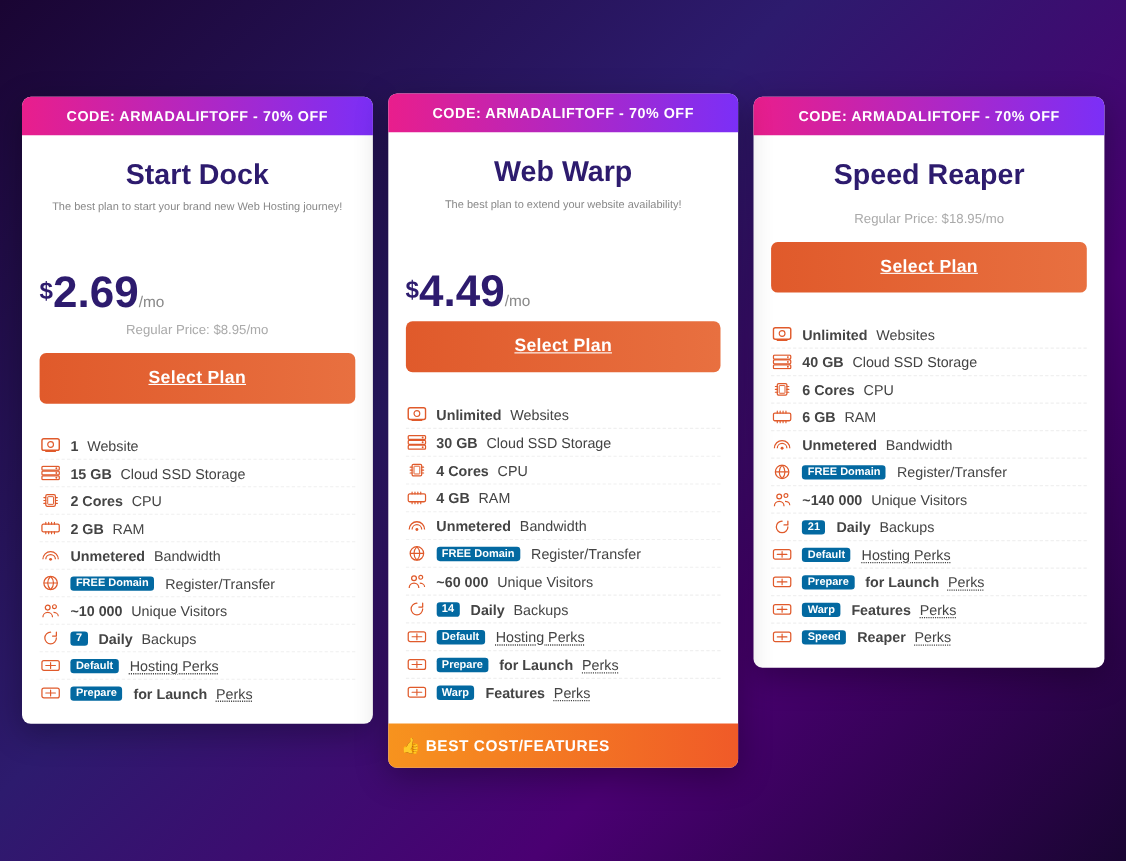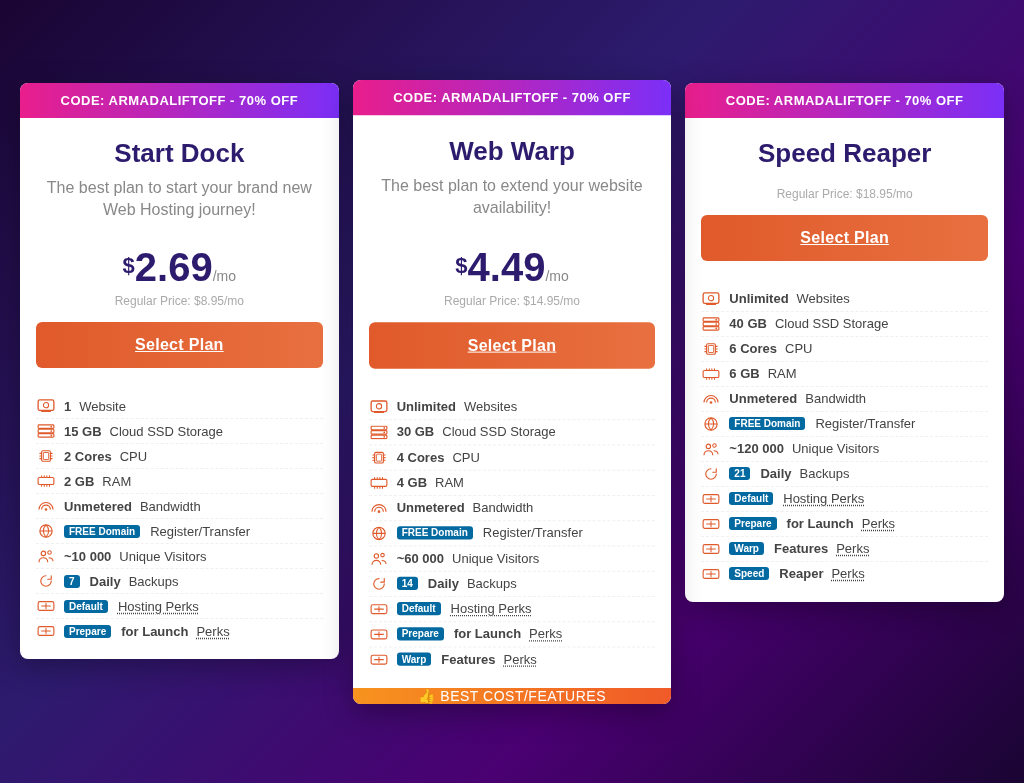--- a/index.html
+++ b/index.html
@@ -47,27 +47,27 @@
       text-align: center;
       padding: 20px 16px 10px;
     }
     .plan-name {
       font-size: 26px;
       font-weight: 800;
       color: #2d1b6e;
       margin-bottom: 8px;
     }
     .plan-desc {
-      font-size: 16px;
+      font-size: 10px;
       color: #888;
       line-height: 1.4;
       min-height: 38px;
     }
     .plan-price {
-      text-align: center;
+      text-align: left;
       padding: 14px 16px 4px;
     }
     .price-amount {
       font-size: 40px;
       font-weight: 800;
       color: #2d1b6e;
     }
     .price-currency {
       font-size: 22px;
       font-weight: 800;
@@ -137,22 +137,23 @@
       color: #fff;
       font-size: 10px;
       font-weight: 700;
       border-radius: 3px;
       padding: 1px 5px;
       margin-right: 2px;
     }
     .best-badge {
       background: linear-gradient(90deg, #f7931e, #f05a28);
       color: #fff;
-      text-align: center;
-      font-weight: 400;
+      text-align: left;
+      padding: 12px;
+      font-weight: 700;
       font-size: 14px;
       letter-spacing: 0.5px;
       border-radius: 0 0 8px 8px;
     }
     .underline-dotted {
       text-decoration: underline dotted;
       text-underline-offset: 2px;
     }
   </style>
 </head>
@@ -284,21 +285,20 @@
         </li>
       </ul>
     </div>
     <div class="plan-card featured">
       <div class="promo-banner">CODE: ARMADALIFTOFF - 70% OFF</div>
       <div class="plan-header">
         <div class="plan-name">Web Warp</div>
         <div class="plan-desc">The best plan to extend your website availability!</div>
       </div>
       <div class="plan-price"><span class="price-currency">$ </span><span class="price-amount">4.49</span><span class="price-period">/mo</span></div>
-      <div class="regular-price">Regular Price: $14.95/mo</div>
       <button class="select-btn">Select Plan</button>
       <ul class="features-list">
         <li>
           <span class="feat-icon">
             <svg viewBox="0 0 20 16" fill="none" xmlns="http://www.w3.org/2000/svg" class="icon-svg">
       <rect x="1" y="1" width="18" height="12" rx="2" stroke="#e05a2b" stroke-width="1.5" fill="none"></rect>
       <path d="M5 14h10" stroke="#e05a2b" stroke-width="1.5" stroke-linecap="round"></path>
       <circle cx="10" cy="7" r="3" stroke="#e05a2b" stroke-width="1.2" fill="none"></circle>
     </svg>
           </span>
@@ -500,21 +500,21 @@
         </li>
         <li>
           <span class="feat-icon">
             <svg viewBox="0 0 20 16" fill="none" xmlns="http://www.w3.org/2000/svg" class="icon-svg">
       <circle cx="7" cy="5" r="2.5" stroke="#e05a2b" stroke-width="1.3" fill="none"></circle>
       <path d="M2 15c0-2.8 2.2-5 5-5s5 2.2 5 5" stroke="#e05a2b" stroke-width="1.3" fill="none"></path>
       <circle cx="14" cy="4" r="2" stroke="#e05a2b" stroke-width="1.2" fill="none"></circle>
       <path d="M13 10c1.6 0 5 .8 5 4" stroke="#e05a2b" stroke-width="1.2" fill="none"></path>
     </svg>
           </span>
-          <b>~120 000</b>
+          <b>~140 000</b>
           <span> Unique Visitors</span>
         </li>
         <li>
           <span class="feat-icon">
             <svg viewBox="0 0 20 16" fill="none" xmlns="http://www.w3.org/2000/svg" class="icon-svg">
       <path d="M10 2a6 6 0 1 0 6 6" stroke="#e05a2b" stroke-width="1.3" fill="none" stroke-linecap="round"></path>
       <path d="M16 2v4h-4" stroke="#e05a2b" stroke-width="1.3" fill="none" stroke-linecap="round" stroke-linejoin="round"></path>
     </svg>
           </span>
           <span class="tag-red">21</span>

